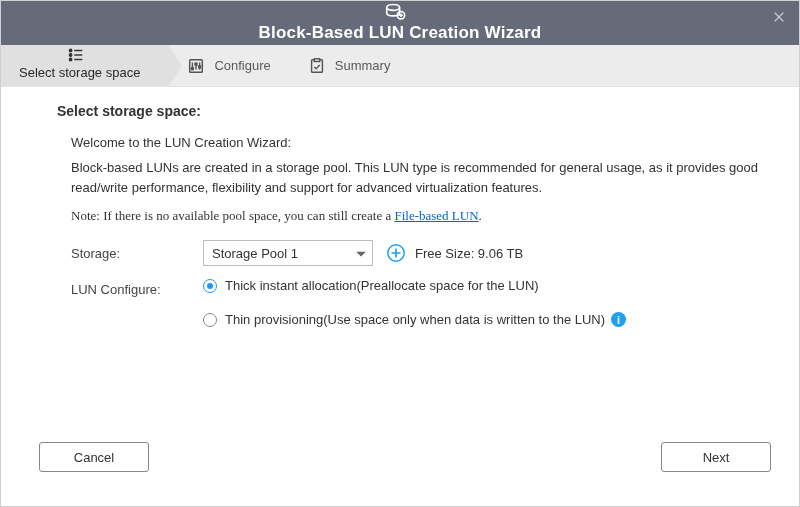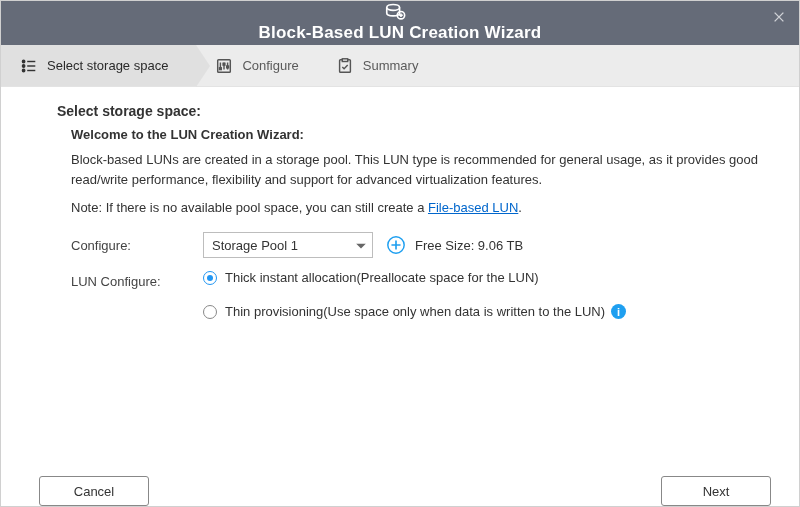--- a/index.html
+++ b/index.html
@@ -63,20 +63,21 @@
     width: 20px; height: 20px;
     margin-right: 8px;
     display: inline-flex; align-items: center; justify-content: center;
     color: #444;
   }
   .step.active {
     background: #e0e0e0;
     color: #2a2a2a;
     font-weight: 500;
     padding-right: 28px;
+    flex-direction: column;
   }
   .step.active::after {
     content: "";
     position: absolute;
     right: -14px; top: 0;
     width: 0; height: 0;
     border-top: 21px solid transparent;
     border-bottom: 21px solid transparent;
     border-left: 14px solid #e0e0e0;
     z-index: 1;
@@ -84,29 +85,29 @@
   .content {
     padding: 16px 30px 0 56px;
   }
   .content h2 {
     font-size: 14px;
     font-weight: 700;
     margin-bottom: 0;
   }
   .content h3 {
     font-size: 13px;
-    font-weight: 700;
-    margin: 8px 0 8px 14px;
+    font-weight: 400;
+    margin: 16px 0 8px 14px;
   }
   .content p {
     margin: 0 0 8px 14px;
     line-height: 1.55;
     color: #333;
   }
-  .note-line { margin-bottom: 14px !important; }
+  .note-line { margin-bottom: 14px !important; font-family: Liberation Serif, serif; }
   .link { color: #0066cc; text-decoration: underline; cursor: pointer; }
   .form-row {
     display: flex;
     align-items: center;
     margin: 0 0 10px 14px;
     min-height: 26px;
   }
   .form-label {
     width: 132px;
     color: #444;
@@ -173,21 +174,21 @@
     font-size: 11px;
     align-items: center; justify-content: center;
     margin-left: 6px;
     cursor: pointer;
   }
   .footer {
     position: absolute;
     left: 0; right: 0; bottom: 0;
     height: 64px;
     display: flex;
-    align-items: flex-end;
+    align-items: flex-start;
     justify-content: space-between;
     padding: 0 28px 0 38px;
   }
   .btn {
     min-width: 110px;
     height: 30px;
     border: 1px solid #888;
     background: #fff;
     border-radius: 3px;
     display: inline-flex;
@@ -256,21 +257,21 @@
 
 <div class="content">
   <h2>Select storage space:</h2>
   <h3>Welcome to the LUN Creation Wizard:</h3>
   <p>Block-based LUNs are created in a storage pool. This LUN type is recommended for general usage, as it provides good read/write performance, flexibility and support for advanced virtualization features.</p>
   <p class="note-line">
     <span>Note: If there is no available pool space, you can still create a </span><span class="link">File-based LUN</span><span>.</span>
   </p>
 
   <div class="form-row">
-    <div class="form-label">Configure:</div>
+    <div class="form-label">Storage:</div>
     <div class="select">
       <span>Storage Pool 1</span>
       <span class="caret">
         <svg viewBox="0 0 10 6" width="10" height="6">
             <path d="M0 0l5 5 5-5" fill="#666"></path>
           </svg>
       </span>
     </div>
     <span class="add-btn">
       <svg viewBox="0 0 22 22" width="20" height="20">

